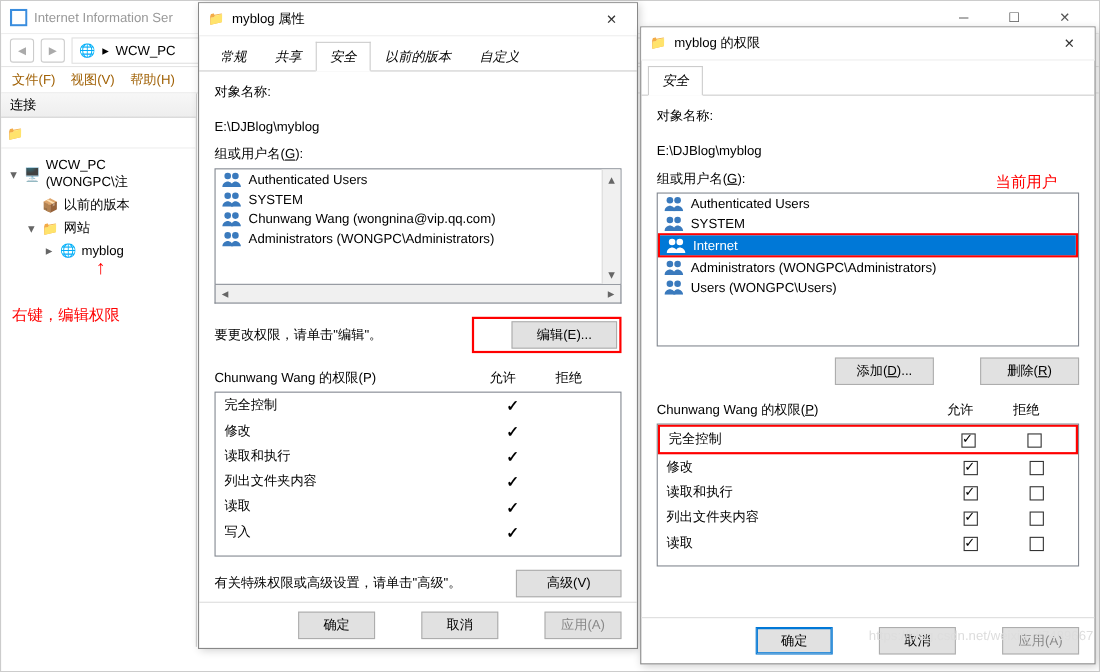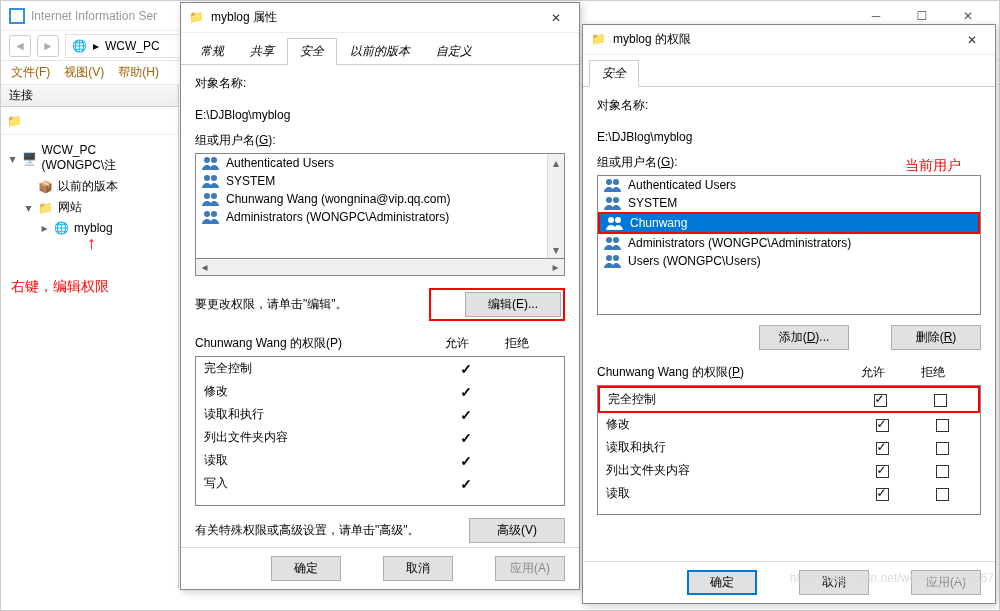--- a/index.html
+++ b/index.html
@@ -302,21 +302,21 @@
           <span>SYSTEM</span>
         </div>
         <div style="border: 2px solid rgb(255, 0, 0); margin: 0px;">
           <div class="group-item selected">
             <svg class="people-icon" viewBox="0 0 18 14">
               <circle cx="5" cy="4" r="3" fill="#fff"></circle>
               <circle cx="12" cy="4" r="3" fill="#fff"></circle>
               <path d="M0 14c0-3 3-5 5-5s5 2 5 5" fill="#fff"></path>
               <path d="M8 14c0-3 2-5 4-5s5 2 5 5" fill="#fff"></path>
             </svg>
-            <span>Chunwang</span>
+            <span>Internet</span>
           </div>
         </div>
         <div class="group-item">
           <svg class="people-icon" viewBox="0 0 18 14">
             <circle cx="5" cy="4" r="3" fill="#3a7abd"></circle>
             <circle cx="12" cy="4" r="3" fill="#3a7abd"></circle>
             <path d="M0 14c0-3 3-5 5-5s5 2 5 5" fill="#3a7abd"></path>
             <path d="M8 14c0-3 2-5 4-5s5 2 5 5" fill="#3a7abd"></path>
           </svg>
           <span>Administrators (WONGPC\Administrators)</span>

